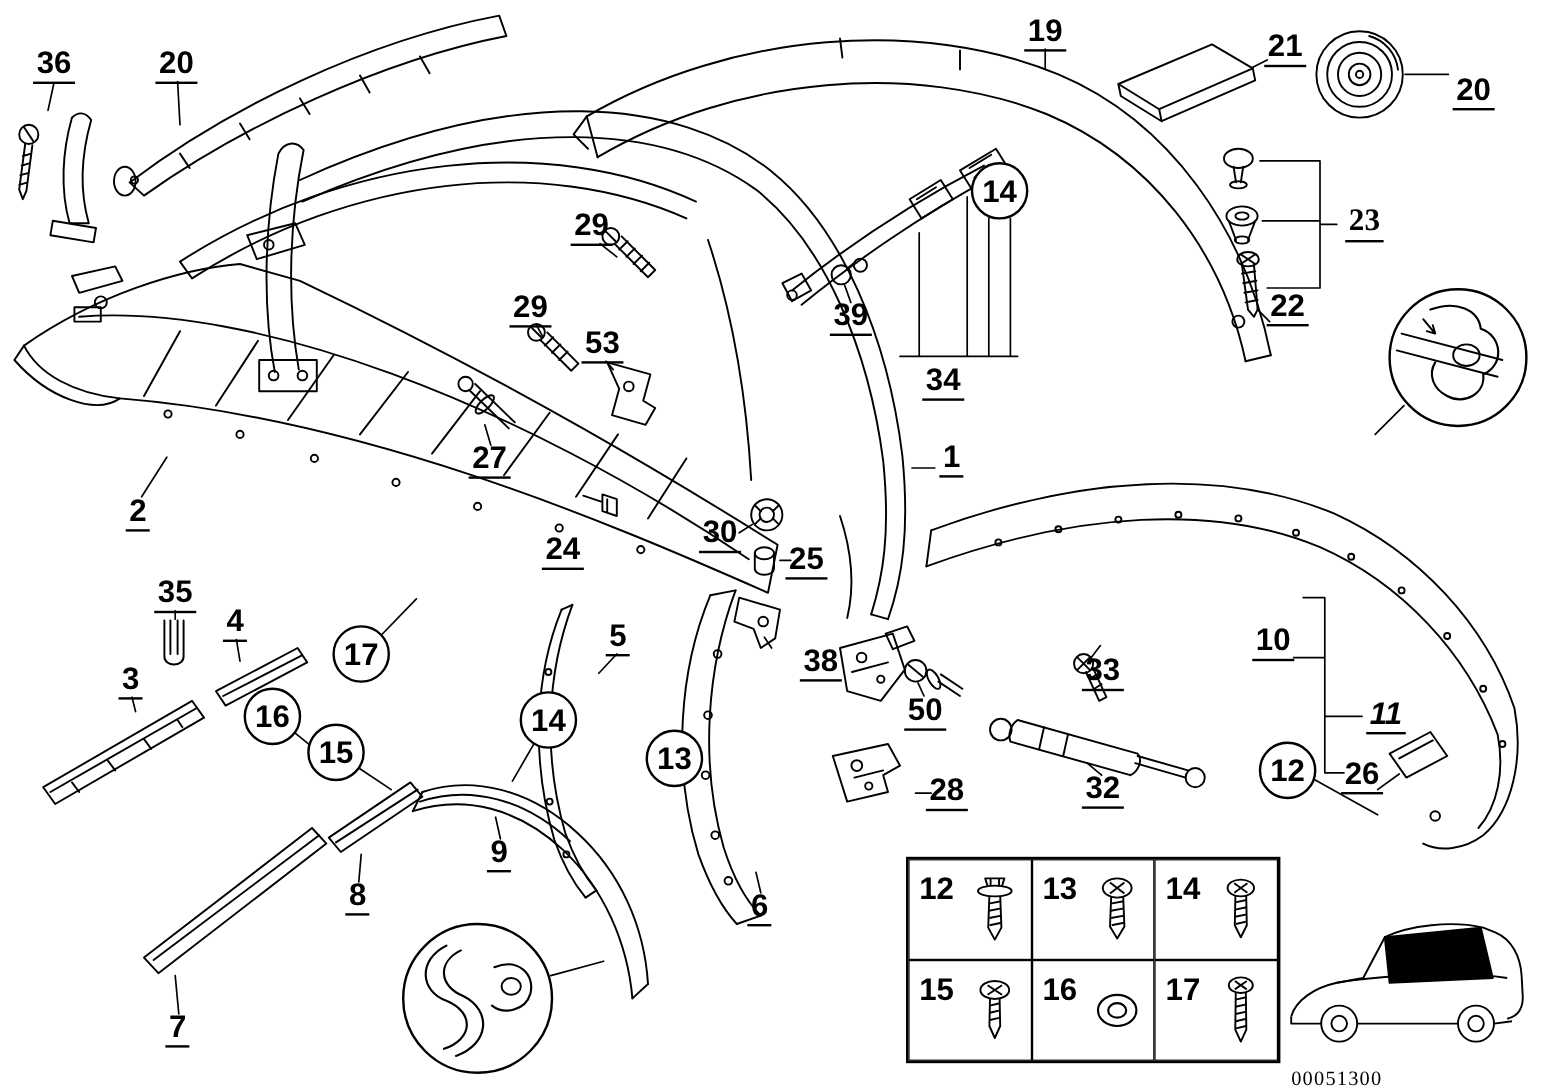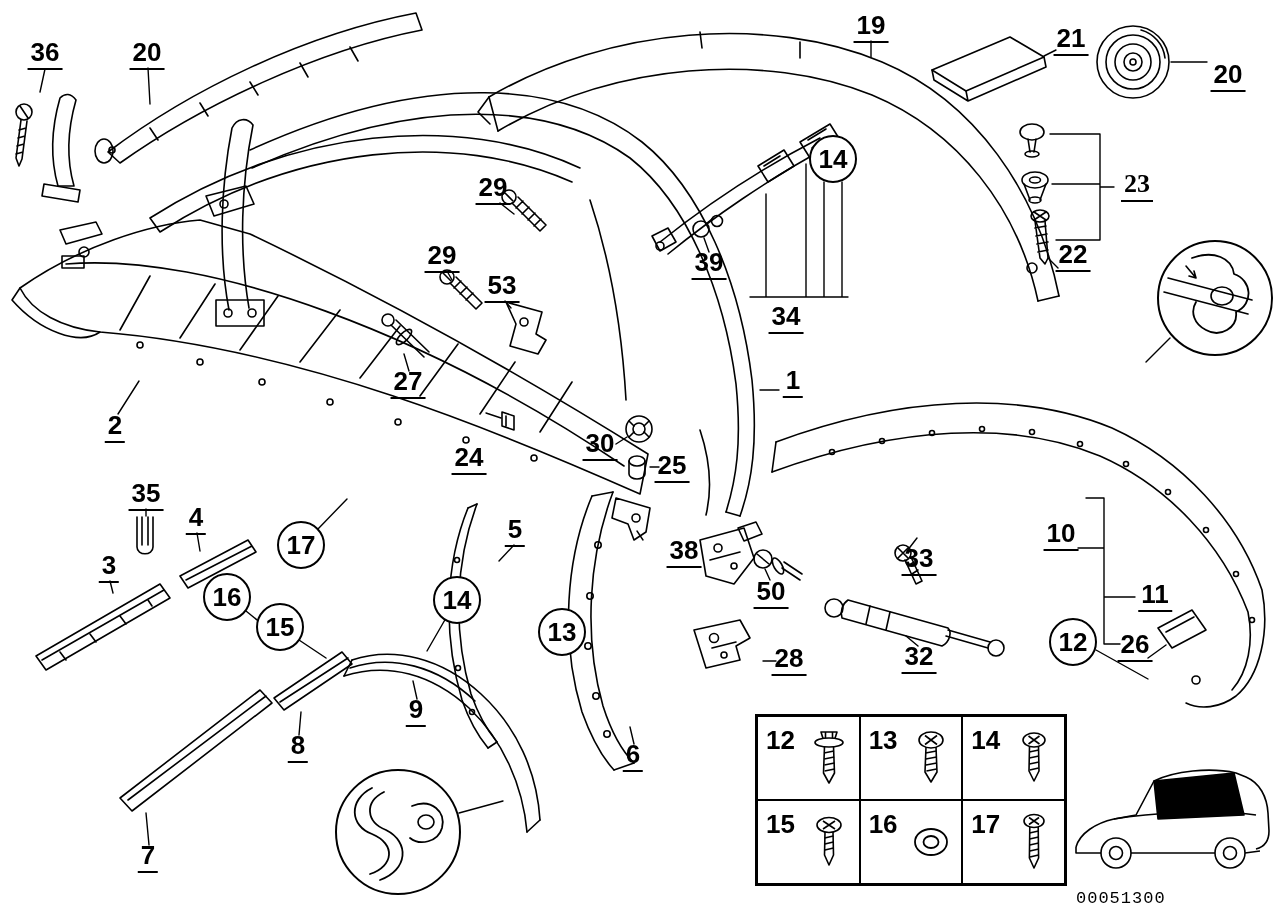--- a/index.html
+++ b/index.html
@@ -21,21 +21,21 @@
     display:grid;grid-template-columns:repeat(3,1fr);grid-template-rows:repeat(2,1fr);
     border:2px solid #000;background:#fff;box-sizing:border-box;
   }
   .legend-cell{border:1px solid #000;display:flex;align-items:center;gap:8px;padding:4px 4px 4px 8px;box-sizing:border-box;}
   .legend-num{font-weight:bold;font-size:26px;align-self:flex-start;margin-top:4px;}
   .legend-icon{flex:1;display:flex;align-items:center;justify-content:center;}
   .legend-icon svg{display:block;}
   .car-thumb{position:absolute;left:1068px;top:735px;}
   .diagram-number{
     position:absolute;left:1076px;top:889px;font-size:17px;letter-spacing:1px;
-    font-family:Liberation Mono, monospace;
+    font-family:Liberation Serif, serif;
     text-align:right;
   }
 </style>
 </head>
 <body>
 
 <div id="stage">
 
   <svg class="diagram" width="1288" height="910" viewBox="0 0 1288 910">
     <g stroke="#000" fill="none" stroke-width="1.6" stroke-linejoin="round" stroke-linecap="round">
@@ -324,21 +324,21 @@
       <div class="callout plain" style="left: 672px; top: 467px; text-align: center;">25</div>
       <div class="callout plain" style="left: 115px; top: 427px;">2</div>
       <div class="callout plain" style="left: 146px; top: 495px;">35</div>
       <div class="callout plain" style="left: 196px; top: 519px;">4</div>
       <div class="callout circled" style="left: 301px; top: 545px;">17</div>
       <div class="callout plain" style="left: 515px; top: 531px;">5</div>
       <div class="callout plain" style="left: 684px; top: 552px;">38</div>
       <div class="callout plain" style="left: 771px; top: 593px;">50</div>
       <div class="callout plain" style="left: 919px; top: 524px; margin-top: 36px;">33</div>
       <div class="callout plain" style="left: 1061px; top: 535px;">10</div>
-      <div class="callout plain" style="left: 1155px; top: 596px;">11</div>
+      <div class="callout plain" style="left: 1155px; top: 596px; font-style: italic;">11</div>
       <div class="callout plain" style="left: 109px; top: 567px;">3</div>
       <div class="callout circled" style="left: 227px; top: 597px;">16</div>
       <div class="callout circled" style="left: 280px; top: 627px;">15</div>
       <div class="callout circled" style="left: 457px; top: 600px;">14</div>
       <div class="callout circled" style="left: 562px; top: 632px;">13</div>
       <div class="callout plain" style="left: 789px; top: 660px;">28</div>
       <div class="callout plain" style="left: 919px; top: 658px;">32</div>
       <div class="callout circled" style="left: 1073px; top: 642px;">12</div>
       <div class="callout plain" style="left: 1135px; top: 646px;">26</div>
       <div class="callout plain" style="left: 416px; top: 711px;">9</div>

